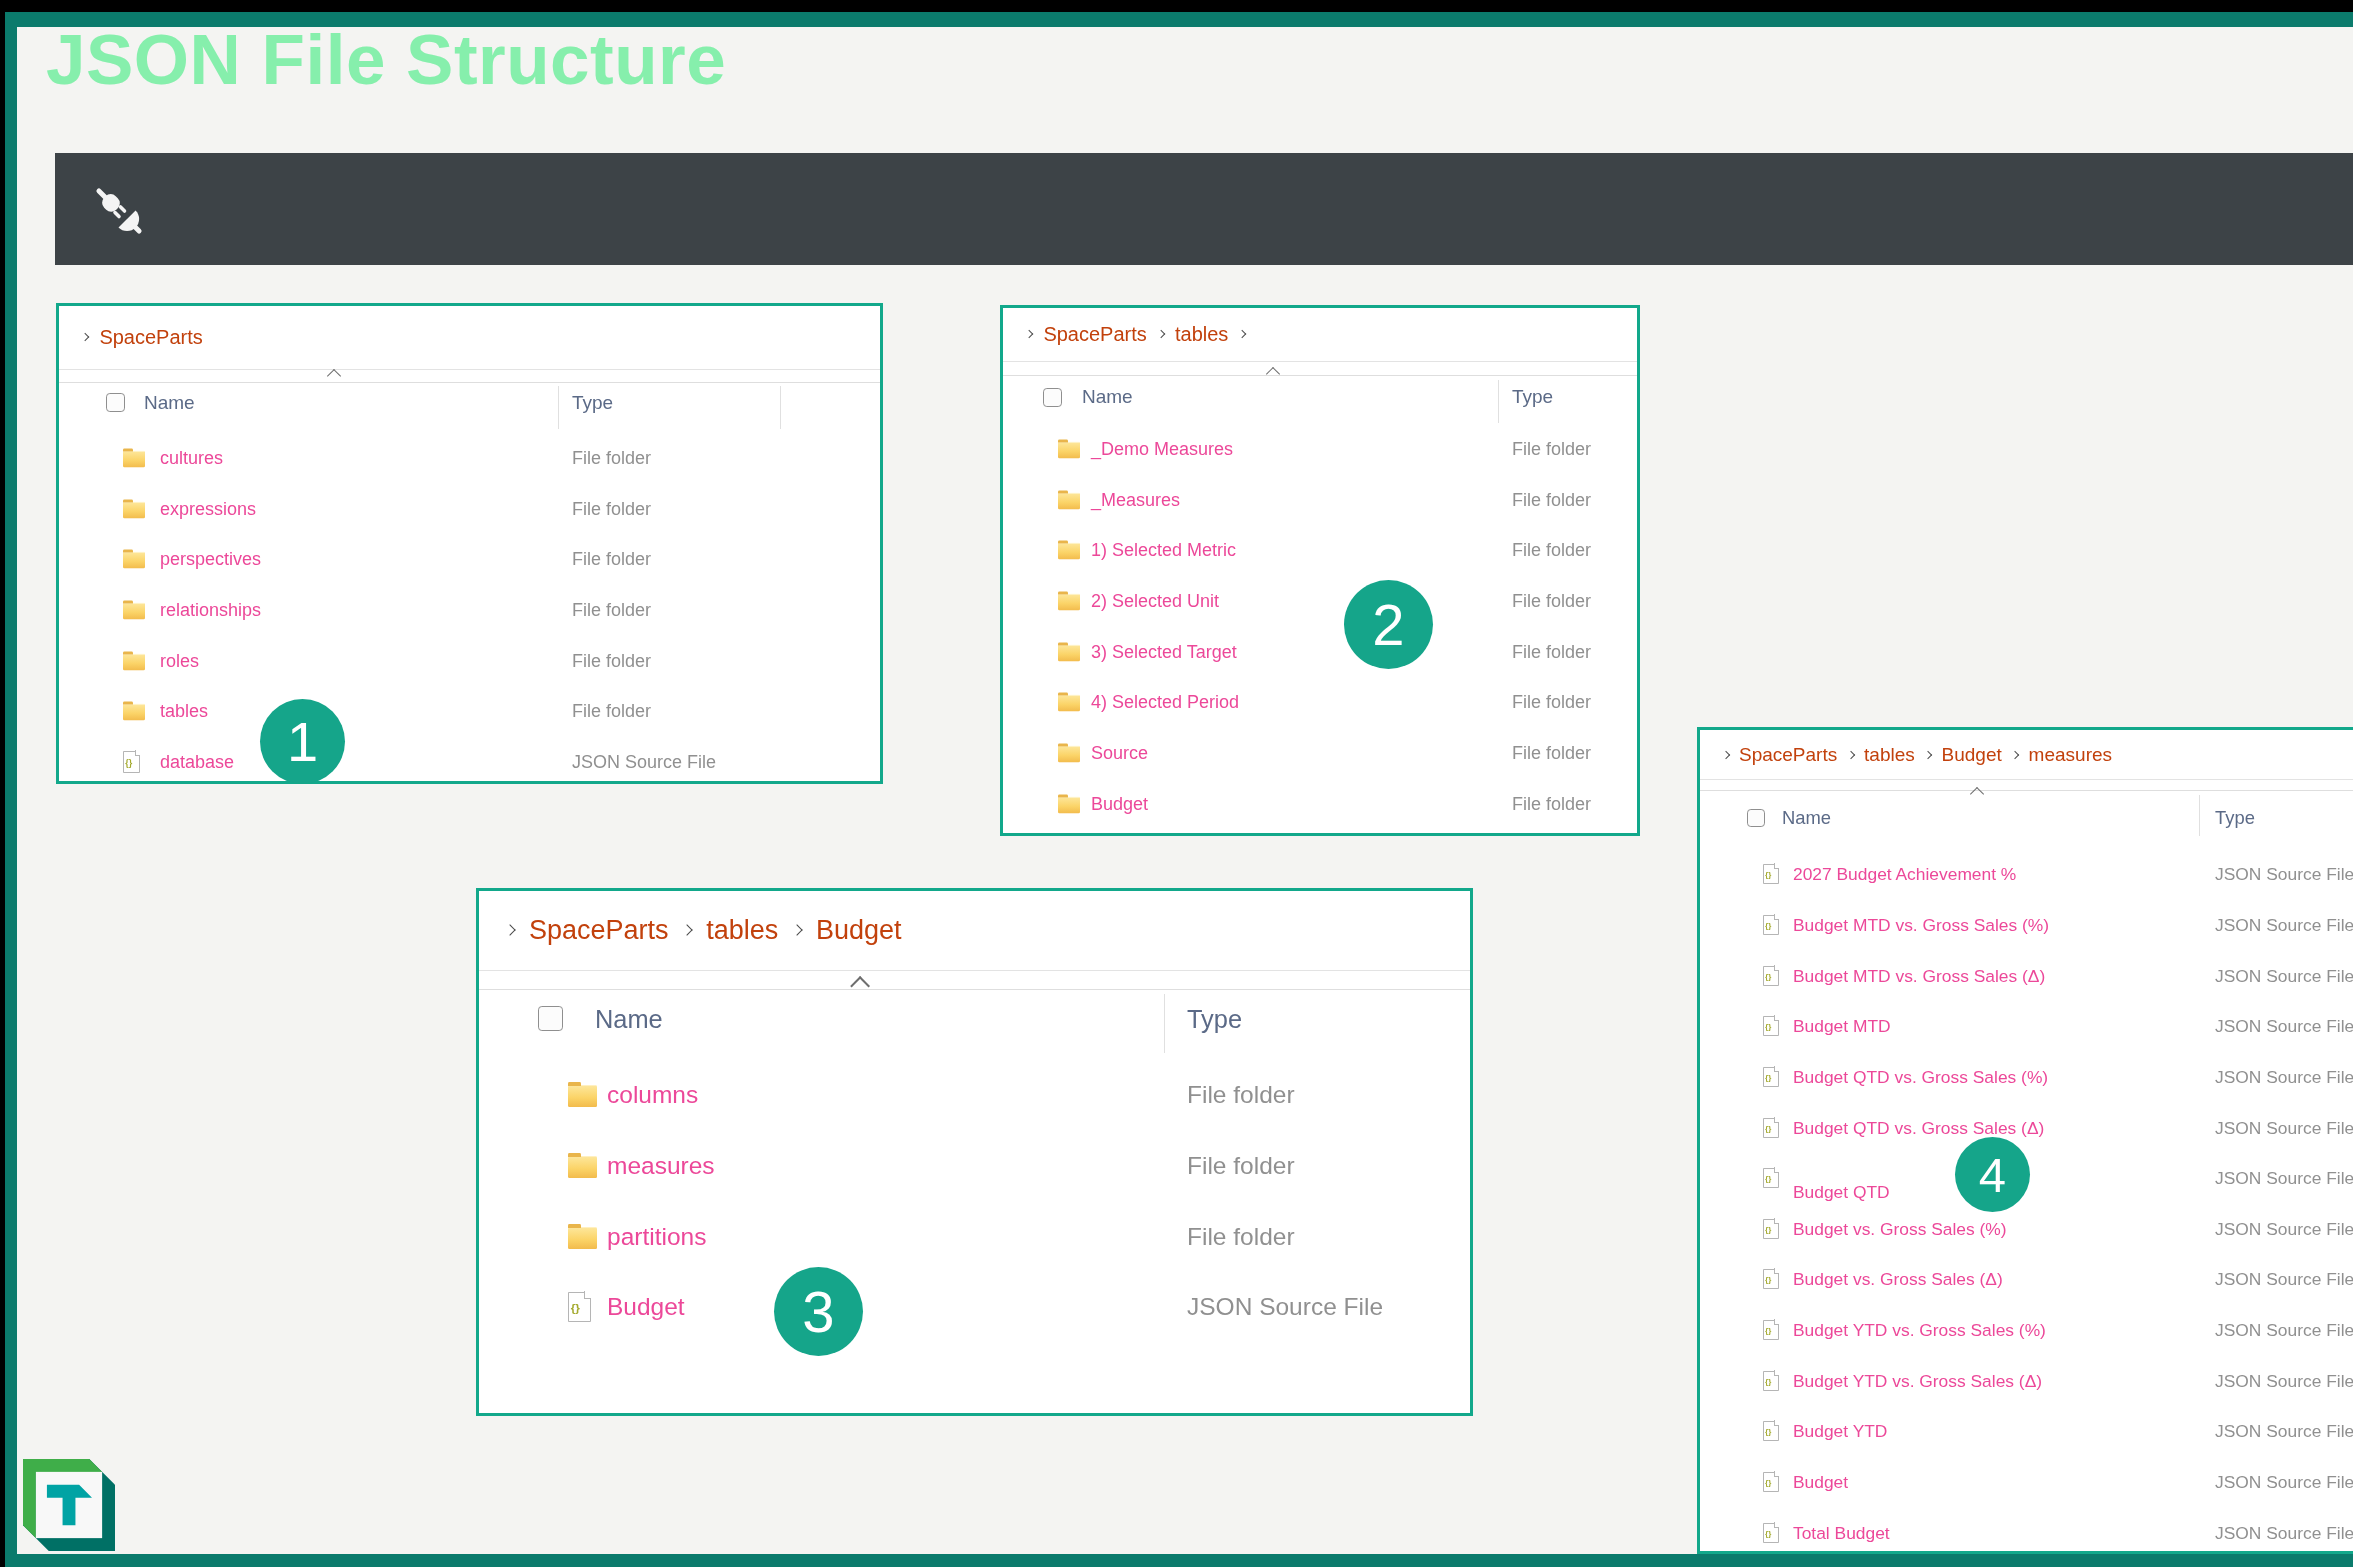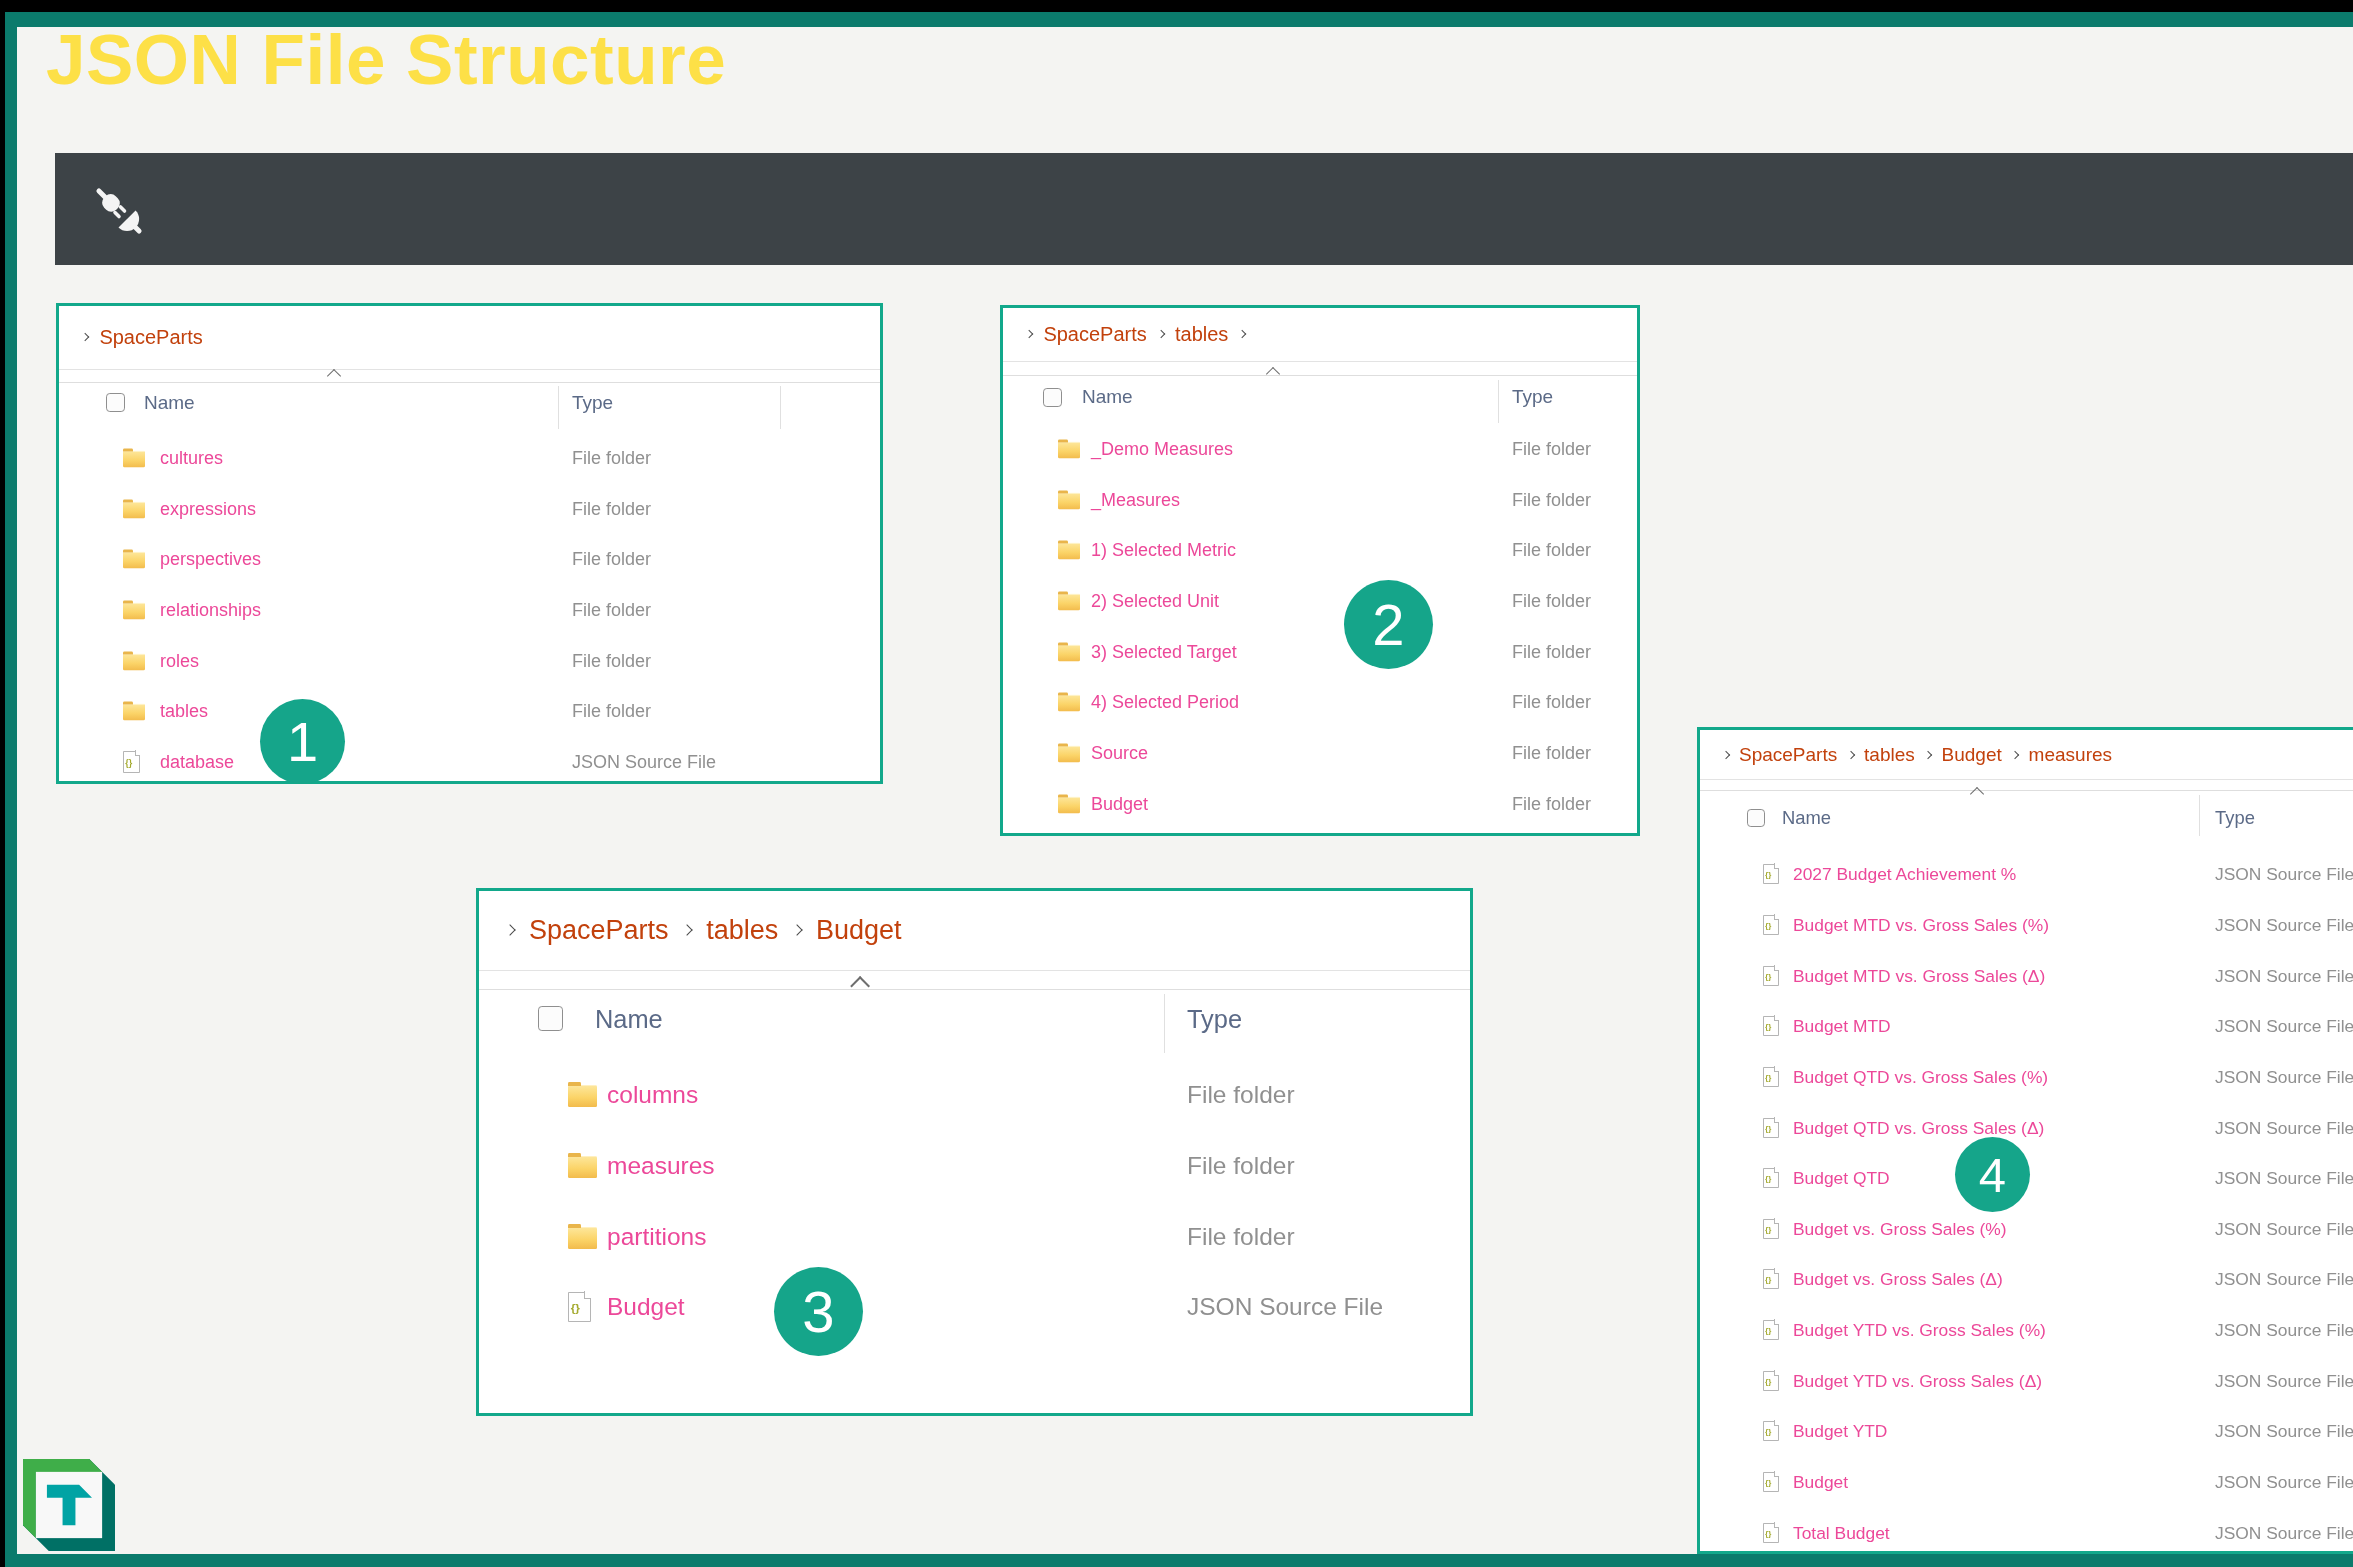--- a/index.html
+++ b/index.html
@@ -50,21 +50,21 @@
 
   .logo{position:absolute;left:22.6px;top:1459px;z-index:2;}
 </style>
 </head>
 <body>
 
 <div class="stage">
   <div class="frame" style="background: rgb(11, 123, 108);"></div>
   <div class="content"></div>
 
-  <h1 class="page-title" style="color: #fde047;">JSON File Structure</h1>
+  <h1 class="page-title" style="color: #86efac;">JSON File Structure</h1>
 
   <div class="banner" style="background: rgb(61, 67, 71);">
     <span class="plug">
       <svg width="71" height="71" viewBox="0 0 200 200">
         <g transform="rotate(45 100 100)" fill="#f4f4f4" stroke="none">
           <line x1="26" y1="100" x2="56" y2="100" stroke="#f4f4f4" stroke-width="14" stroke-linecap="round"></line>
           <rect x="50" y="77" width="48" height="46" rx="20"></rect>
           <rect x="96" y="84" width="26" height="10" rx="5"></rect>
           <rect x="96" y="106" width="26" height="10" rx="5"></rect>
           <path d="M138,66 v68 a34,34 0 0 0 0,-68 z"></path>
@@ -278,21 +278,21 @@
           <div class="jfile" style="left: 63px; width: 15.5px; height: 20px;">
             <span class="braces" style="font-size: 8px;">{}</span>
           </div>
           <span class="fname" style="left: 93px;">Budget QTD vs. Gross Sales (Δ)</span>
           <span class="ftype" style="left: 515px;">JSON Source File</span>
         </div>
         <div class="row" style="top: 422px; height: 51px; font-size: 17.4px;">
           <div class="jfile" style="left: 63px; width: 15.5px; height: 20px;">
             <span class="braces" style="font-size: 8px;">{}</span>
           </div>
-          <span class="fname" style="left: 93px;">Budget QTD</span>
+          <span class="fname" style="left: 93px; margin-top: 14px;">Budget QTD</span>
           <span class="ftype" style="left: 515px;">JSON Source File</span>
         </div>
         <div class="row" style="top: 473px; height: 51px; font-size: 17.4px;">
           <div class="jfile" style="left: 63px; width: 15.5px; height: 20px;">
             <span class="braces" style="font-size: 8px;">{}</span>
           </div>
           <span class="fname" style="left: 93px;">Budget vs. Gross Sales (%)</span>
           <span class="ftype" style="left: 515px;">JSON Source File</span>
         </div>
         <div class="row" style="top: 523px; height: 51px; font-size: 17.4px;">

